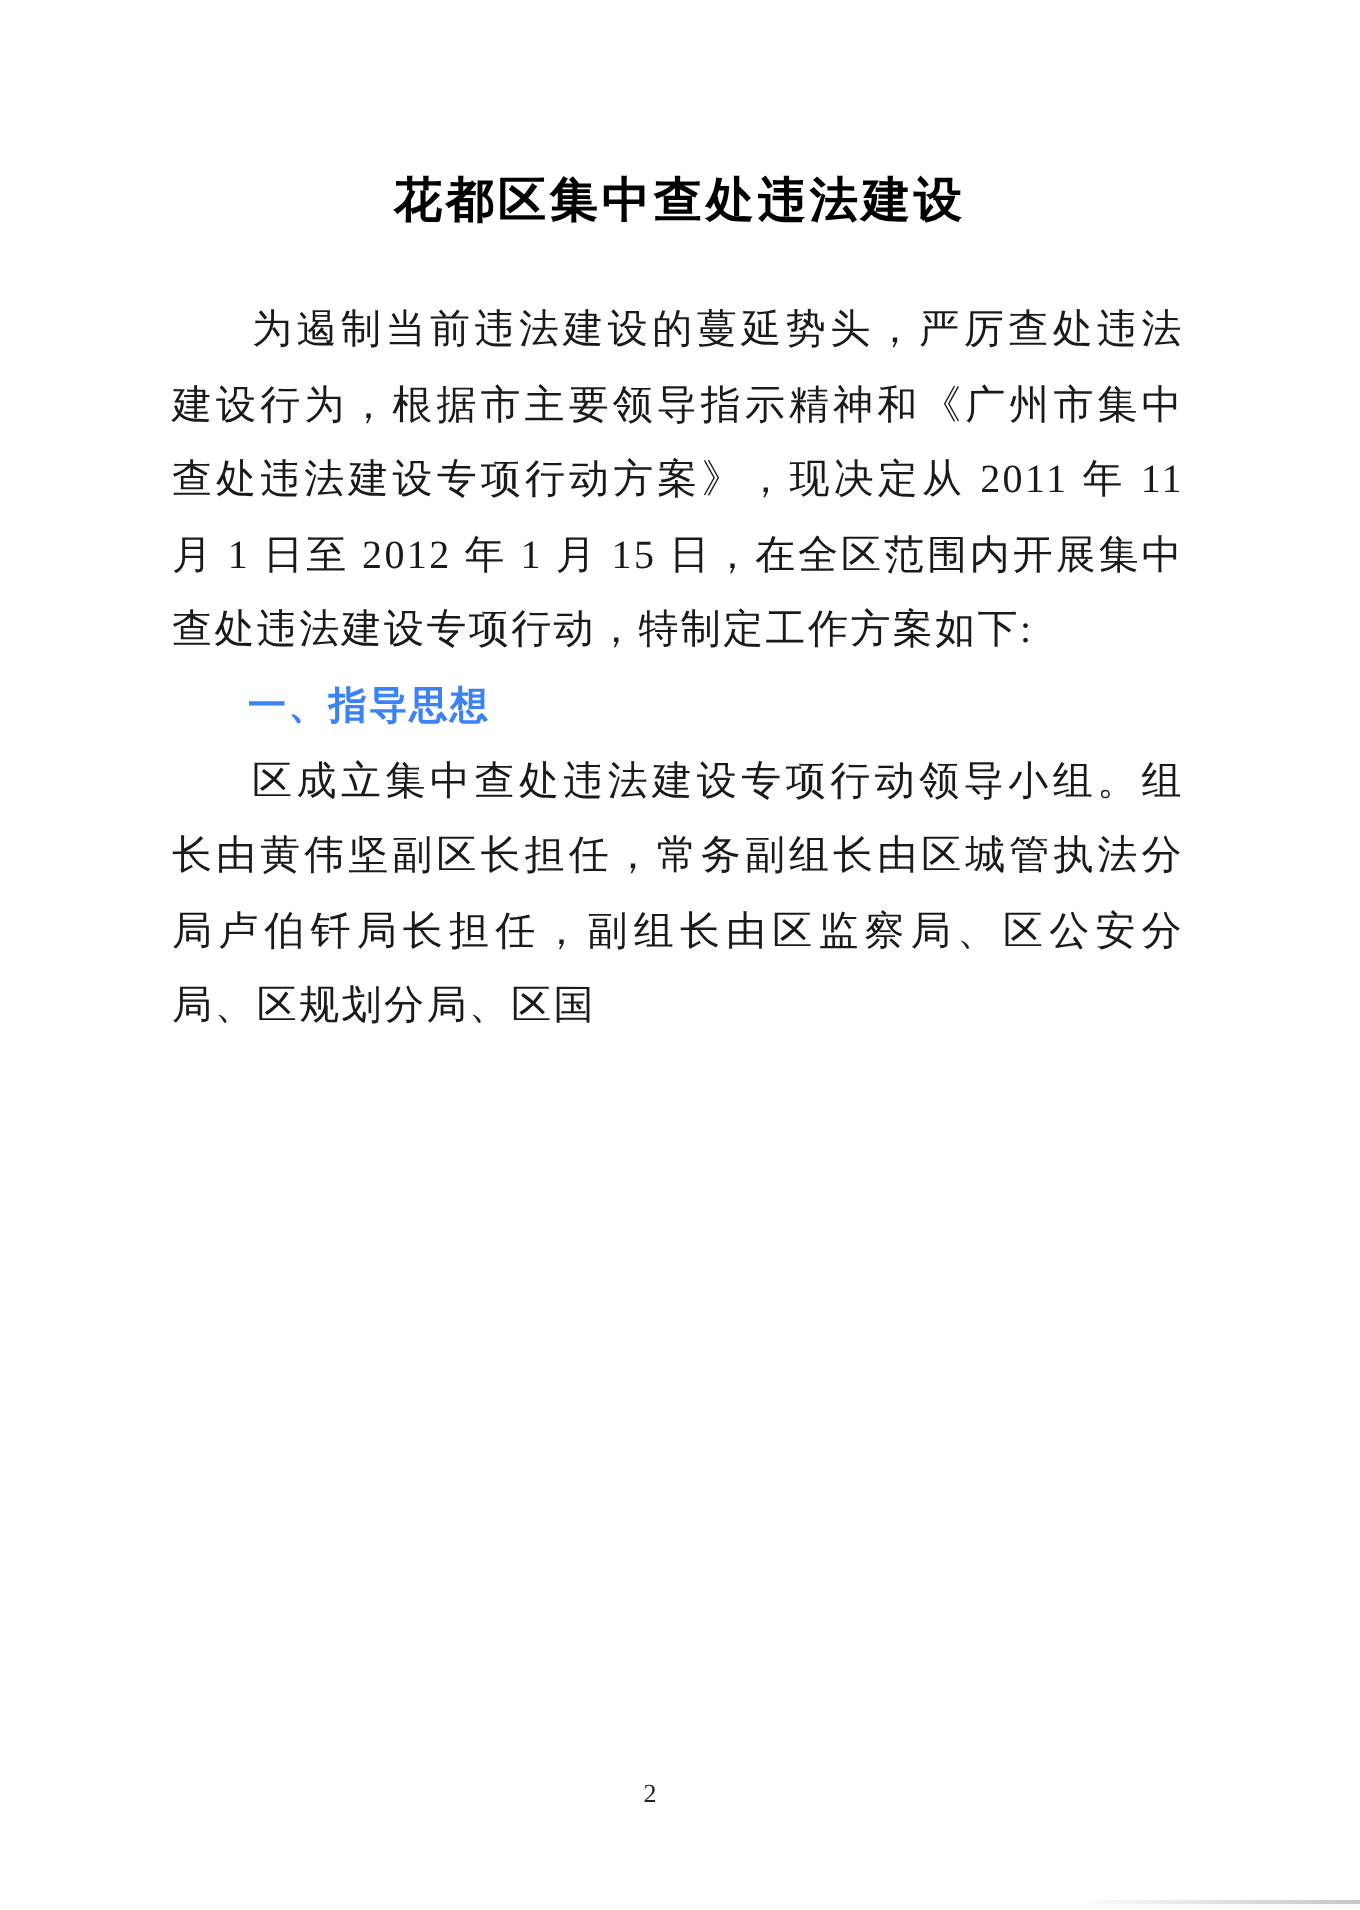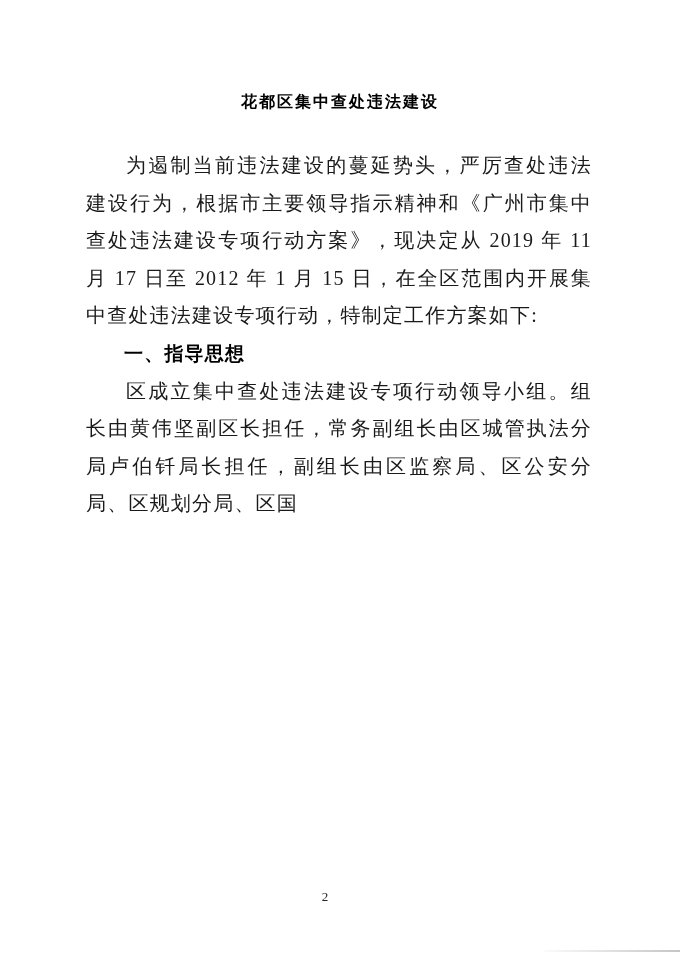--- a/index.html
+++ b/index.html
@@ -16,21 +16,21 @@
     font-family: "Liberation Serif", serif;
     color: #1a1a1a;
   }
   .doc-title {
     padding-top: 78px;
     text-align: center;
     font-weight: bold;
     color: #000000;
   }
   .doc-title .title-line {
-    font-size: 16px;
+    font-size: 24px;
     line-height: 47px;
     letter-spacing: 2px;
   }
   .doc-body {
     margin-top: 22px;
     padding: 0 88px 0 86px;
     font-size: 20px;
     line-height: 37.6px;
     letter-spacing: 1.2px;
     text-align: justify;
@@ -40,21 +40,21 @@
     text-indent: 2em;
   }
   .section-heading {
     margin: 0;
     text-indent: 2em;
     font-family: "Liberation Sans", sans-serif;
     font-weight: bold;
     font-size: 19px;
     line-height: 37.6px;
     letter-spacing: 1.2px;
-    color: #000000;
+    color: #3b82f6;
   }
   .page-number {
     position: absolute;
     left: 0;
     right: 30px;
     bottom: 50px;
     text-align: center;
     font-size: 13px;
     color: #222222;
     letter-spacing: 0;
@@ -71,21 +71,21 @@
 </head>
 <body>
 
 <div class="page">
 
   <div class="doc-title">
     <div class="title-line">花都区集中查处违法建设</div>
   </div>
 
   <div class="doc-body">
-    <p>为遏制当前违法建设的蔓延势头，严厉查处违法建设行为，根据市主要领导指示精神和《广州市集中查处违法建设专项行动方案》，现决定从 2019 年 11 月 17 日至 2012 年 1 月 15 日，在全区范围内开展集中查处违法建设专项行动，特制定工作方案如下:</p>
+    <p>为遏制当前违法建设的蔓延势头，严厉查处违法建设行为，根据市主要领导指示精神和《广州市集中查处违法建设专项行动方案》，现决定从 2011 年 11 月 1 日至 2012 年 1 月 15 日，在全区范围内开展集中查处违法建设专项行动，特制定工作方案如下:</p>
 
     <p class="section-heading">一、指导思想</p>
 
 
 
     <p>区成立集中查处违法建设专项行动领导小组。组长由黄伟坚副区长担任，常务副组长由区城管执法分局卢伯钎局长担任，副组长由区监察局、区公安分局、区规划分局、区国</p>
   </div>
 
   <div class="page-number">2</div>
 

